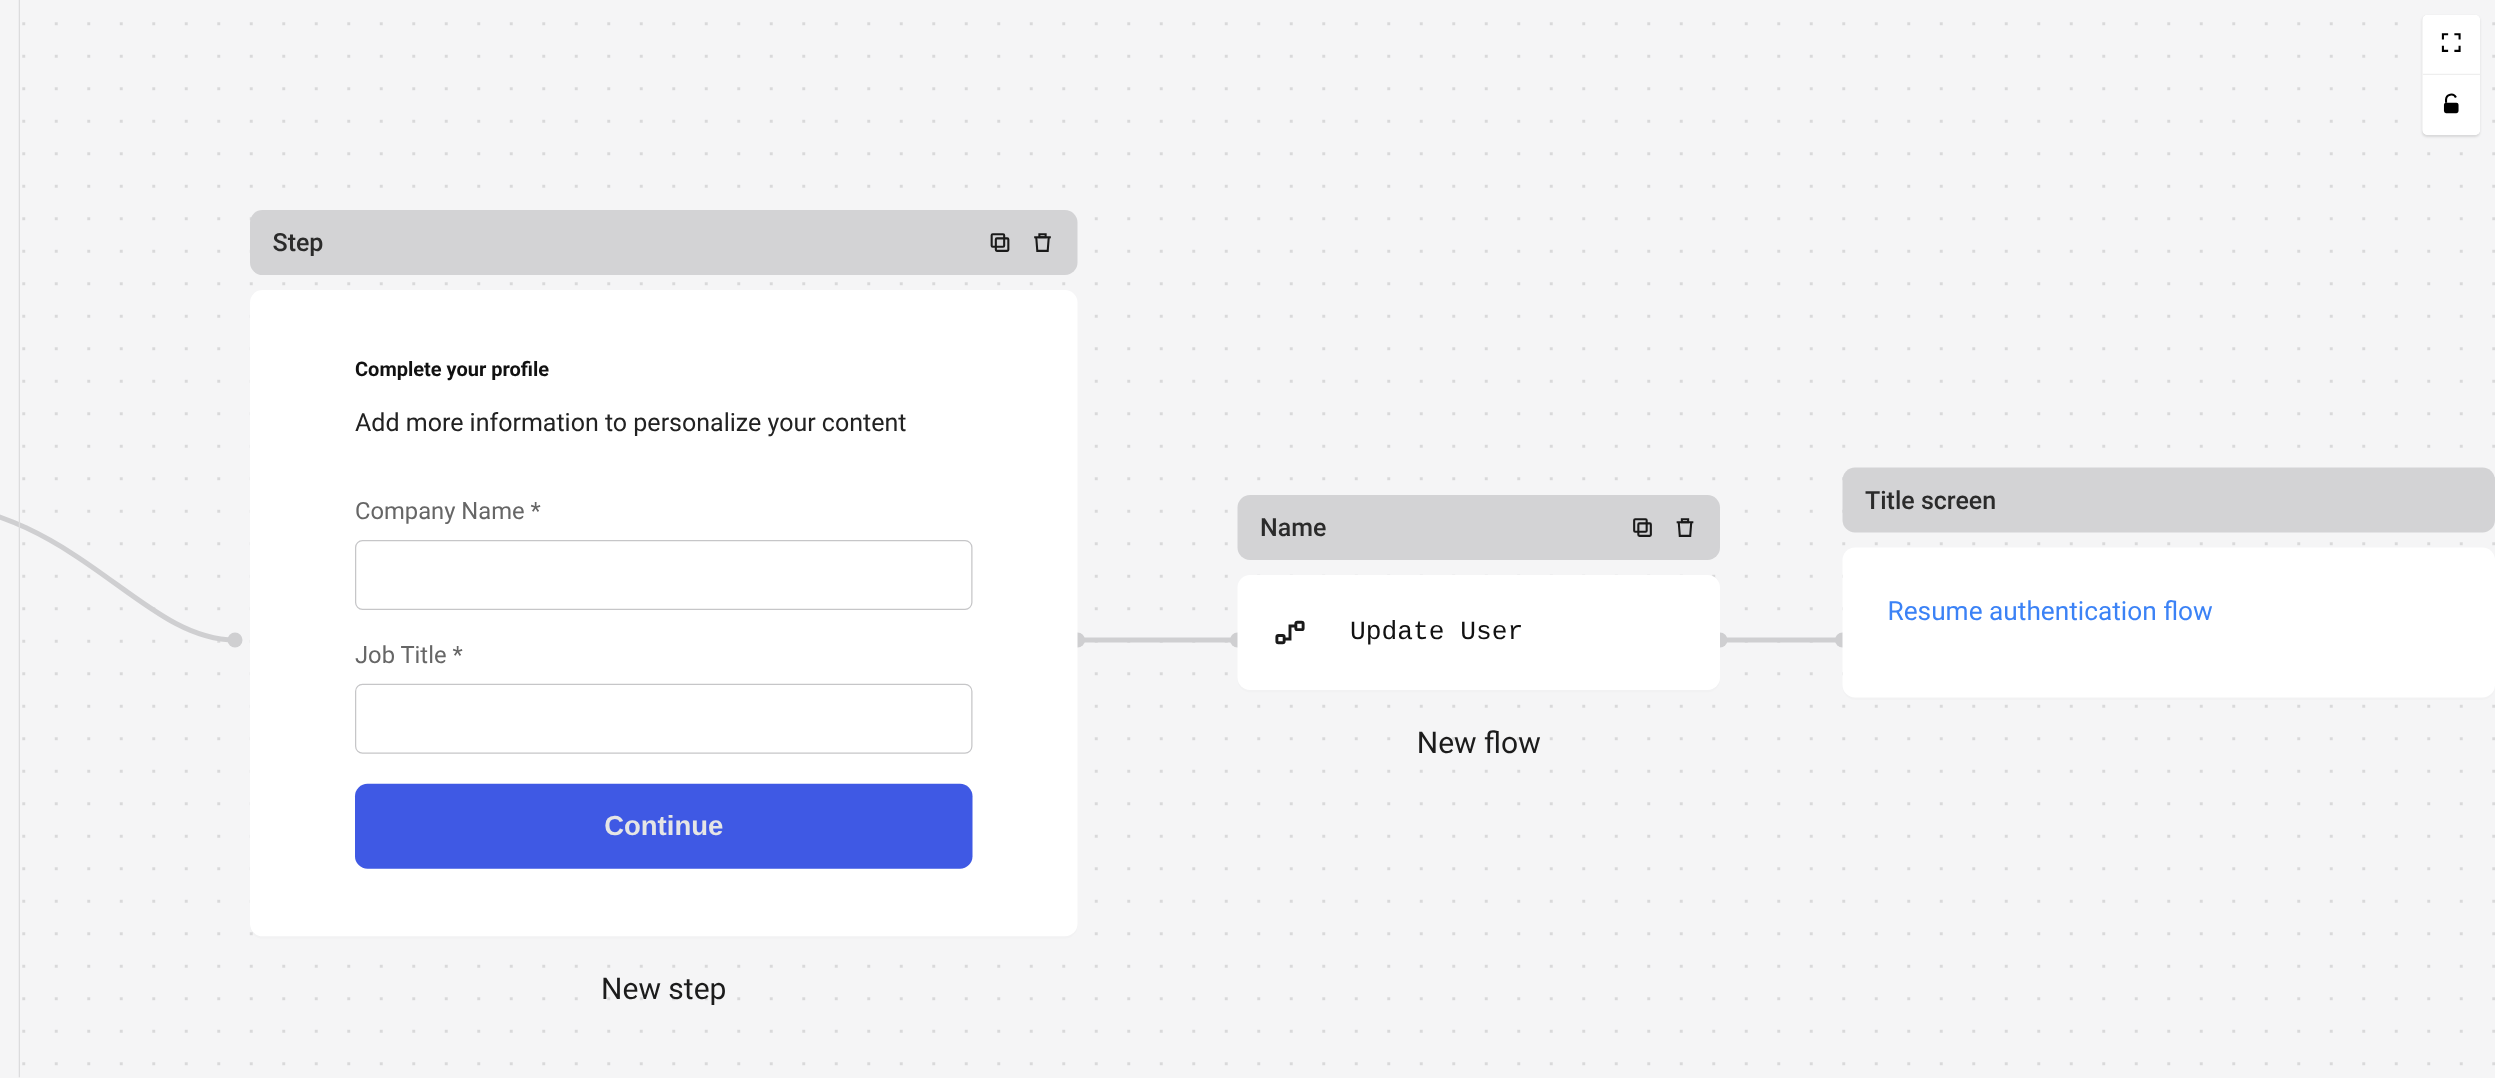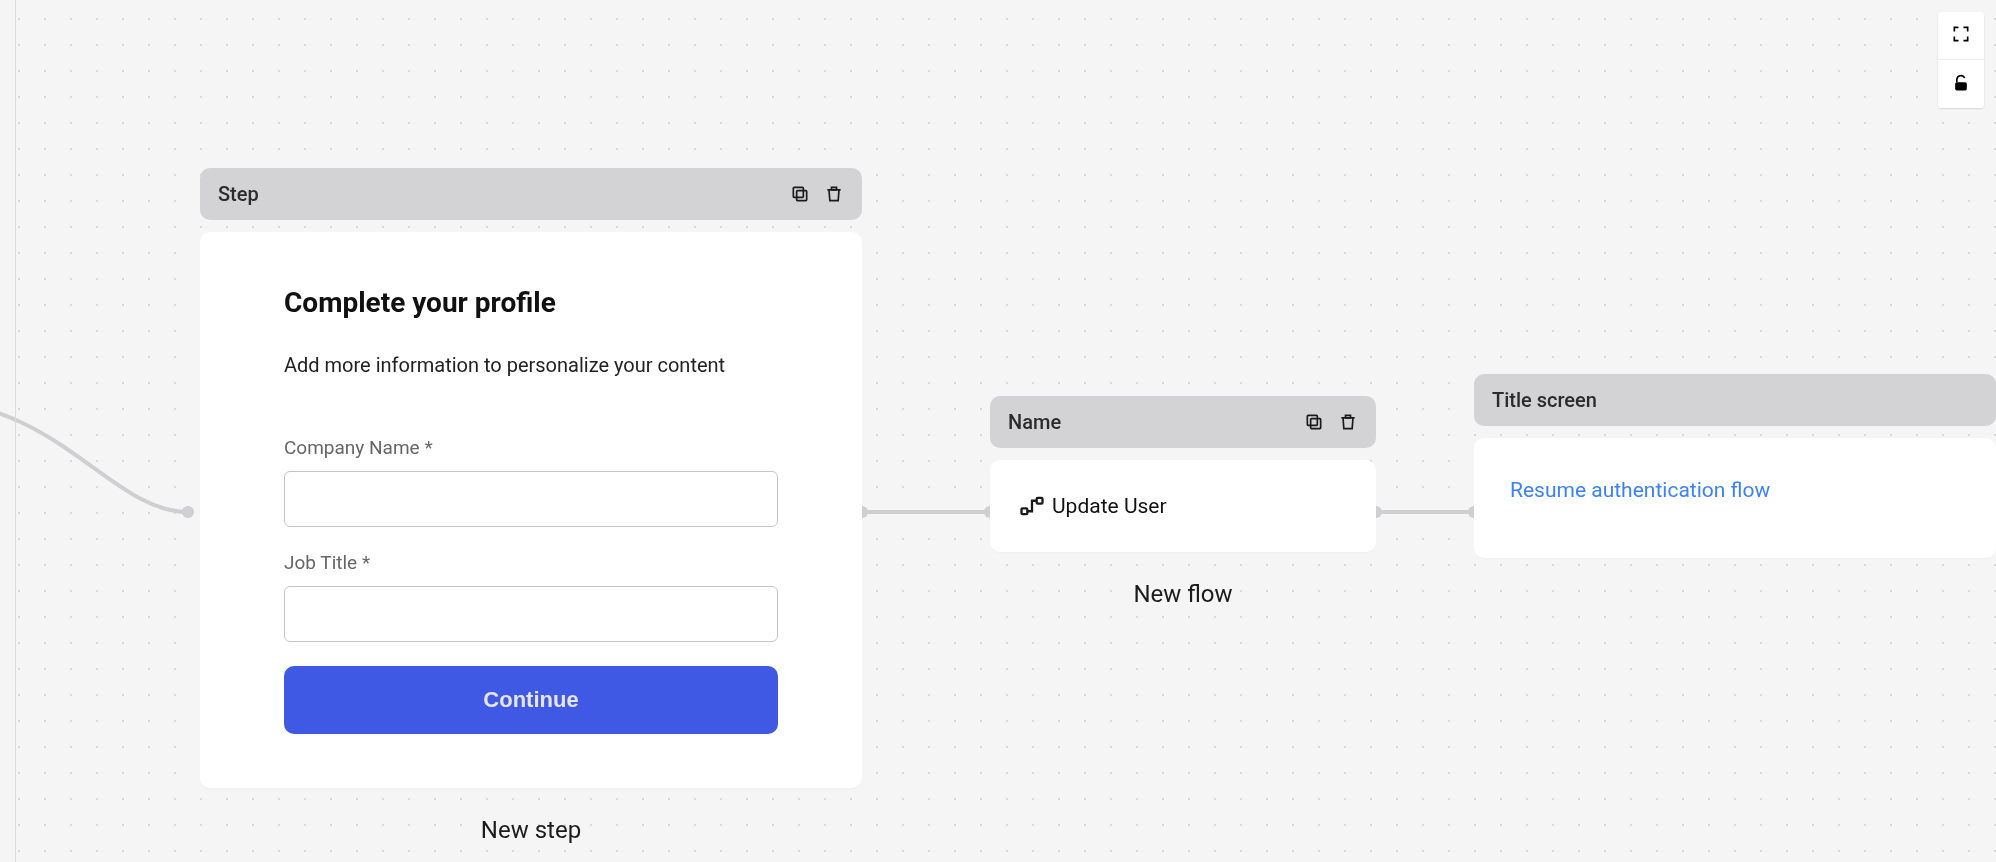--- a/index.html
+++ b/index.html
@@ -71,29 +71,29 @@
     text-align: center;
     margin-top: 28px;
     font-size: 24px;
     color: #1c1c1c;
   }
 
   
   .step-body { padding: 54px 84px 54px 84px; }
   .step-title {
     font-weight: 700;
-    font-size: 28px;
+    font-size: 16px;
     color: #111;
-    margin-bottom: 32px;
+    margin-bottom: 19px;
   }
   .step-subtitle {
     font-size: 20px;
     color: #222;
     line-height: 1.45;
-    margin-bottom: 56px;
+    margin-bottom: 44px;
   }
   .field-label {
     font-size: 19px;
     color: #666;
     margin-bottom: 12px;
     display: block;
   }
   .field-input {
     width: 100%;
     height: 56px;
@@ -114,21 +114,22 @@
     border: none;
     border-radius: 10px;
     cursor: pointer;
   }
 
   
   .flow-body {
     padding: 32px 28px;
     display: flex;
     align-items: center;
-    gap: 6px;
+    gap: 34px;
+    font-family: Liberation Mono, monospace;
   }
   .flow-body .label {
     font-size: 21px;
     color: #111;
   }
 
   
   .ending-body {
     padding: 40px 36px 56px 36px;
   }

